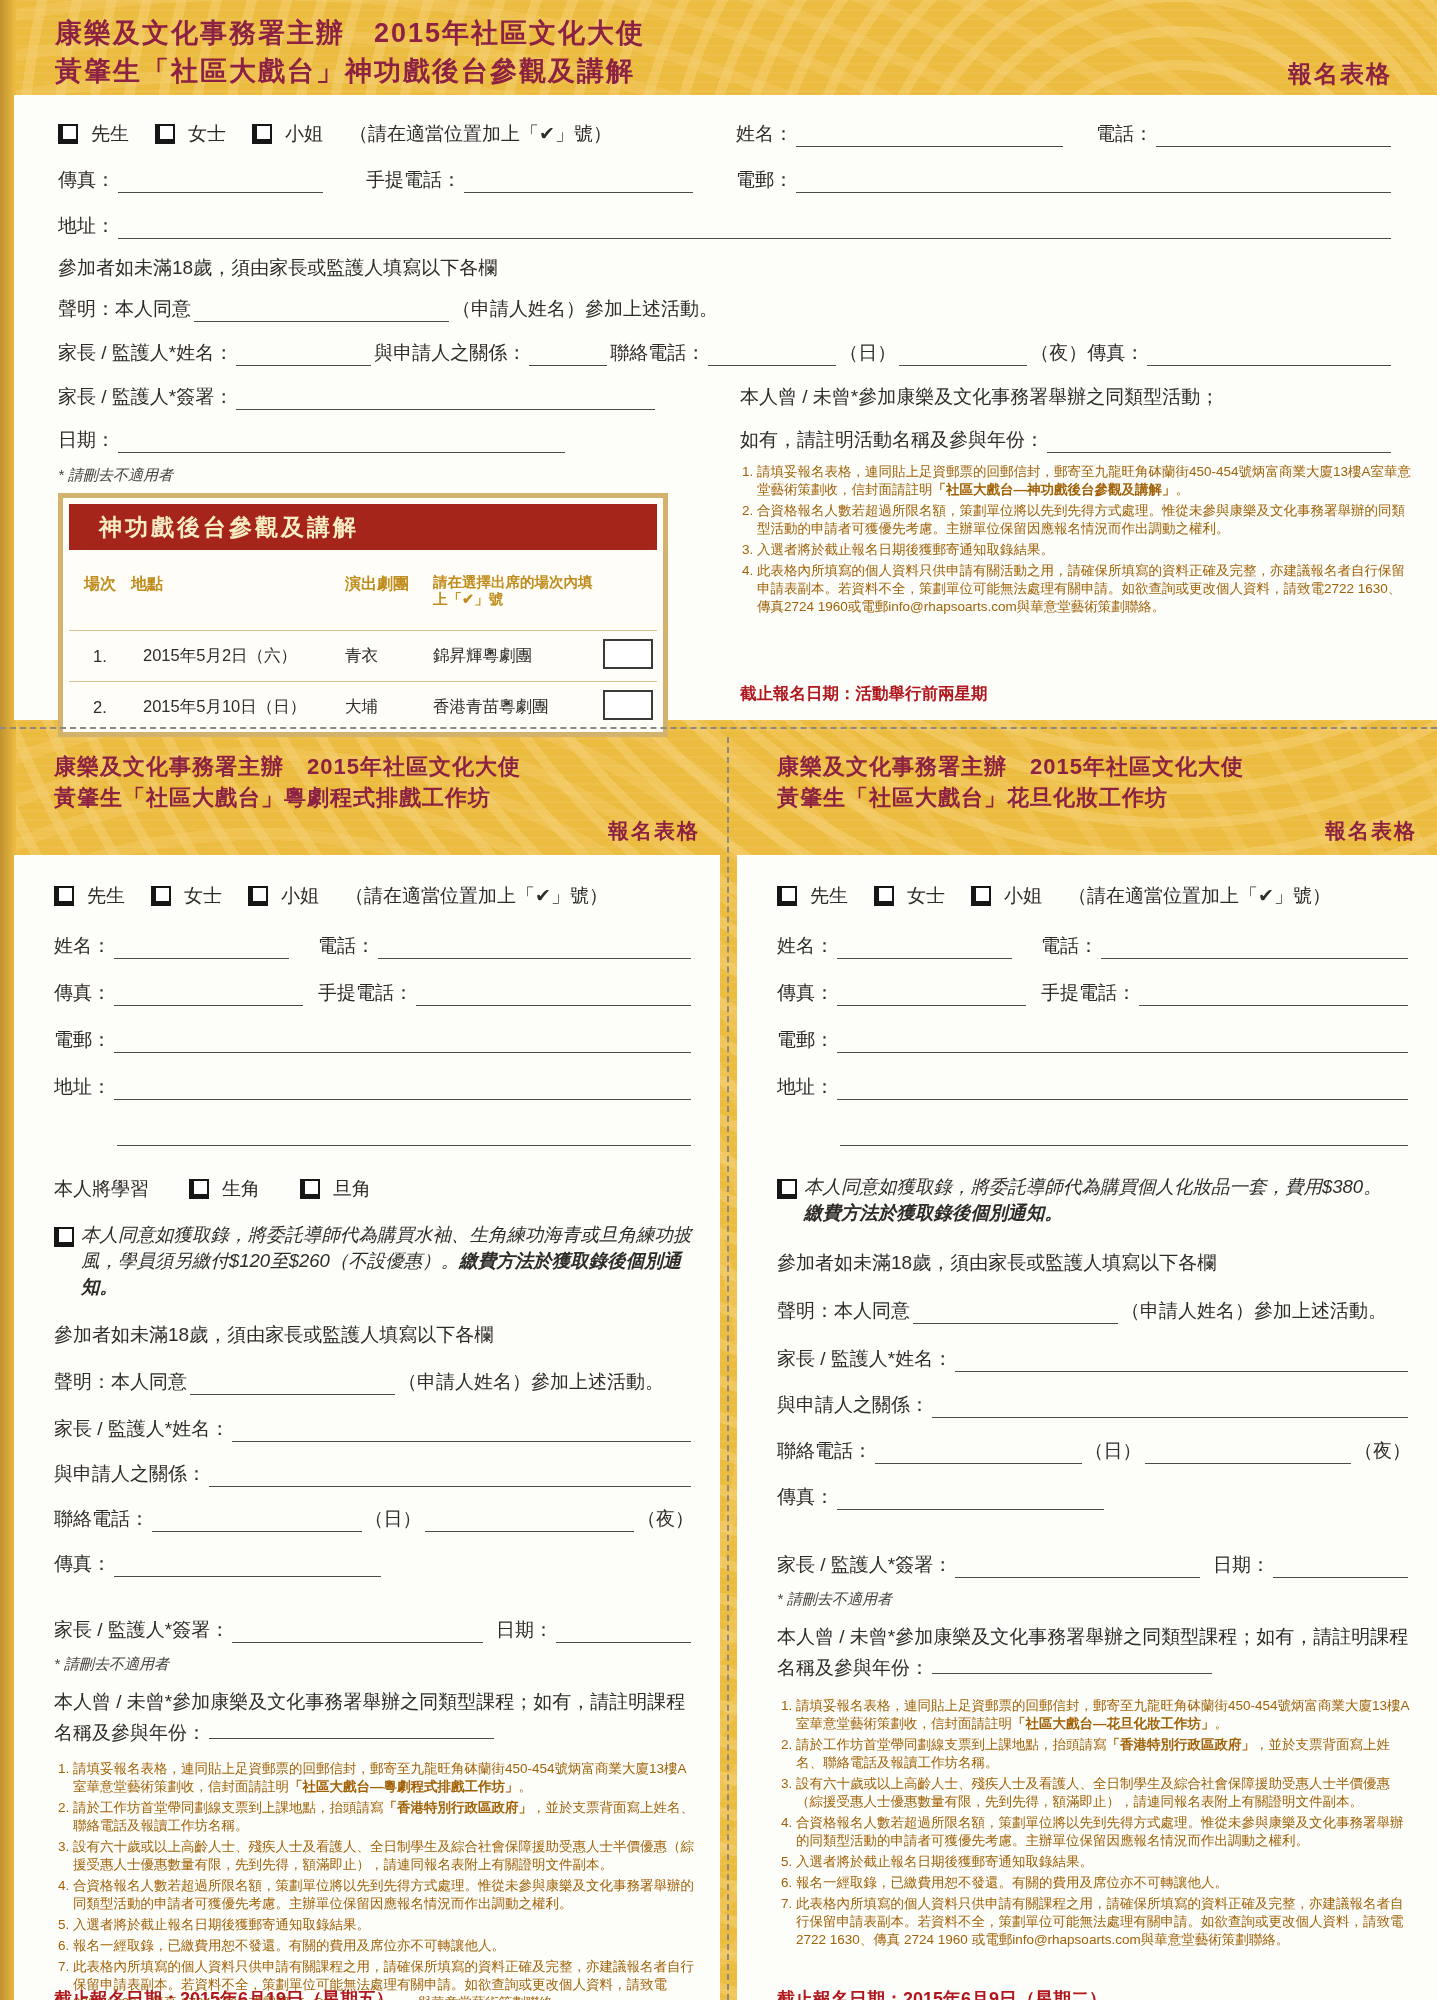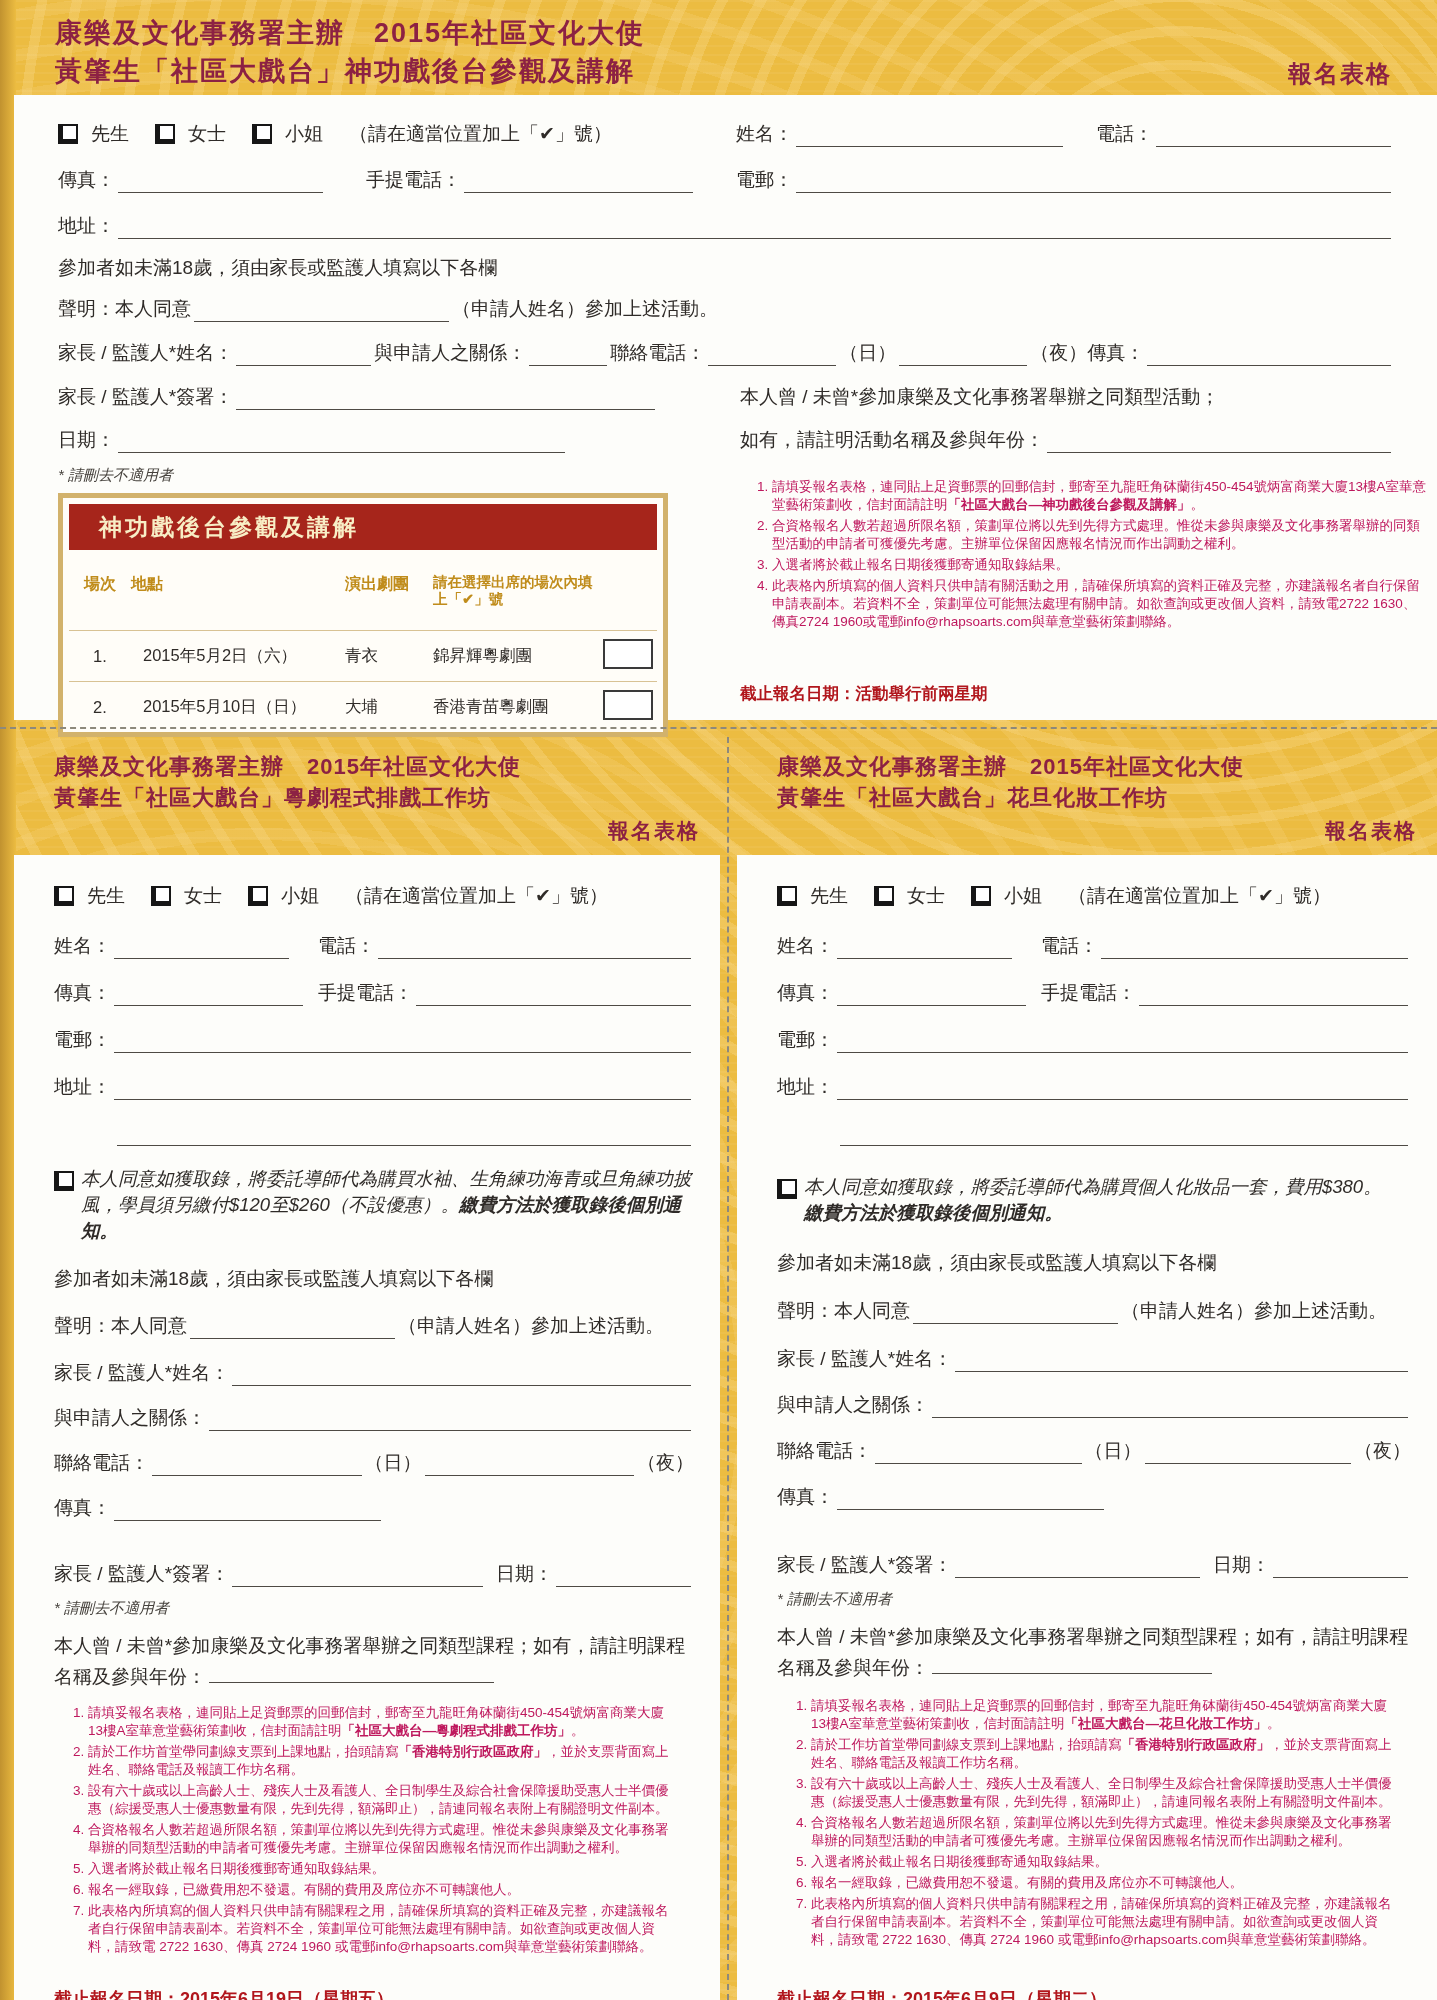--- a/index.html
+++ b/index.html
@@ -25,21 +25,21 @@
   .frow{display:flex;align-items:flex-end;}
   .lbl{white-space:nowrap;}
   .wl{display:inline-block;border-bottom:1.5px solid #4e4a44;height:15px;margin:0 3px;}
   .wl.fx{flex:1;}
   .fs19{font-size:19px;}
   .cb{display:inline-block;width:13px;height:13px;background:#fff;border:2px solid #161616;
       border-left-width:5px;border-bottom-width:5px;margin-right:7px;vertical-align:-2px;}
   .salut{display:flex;align-items:center;gap:6px;}
   .salut .gap{width:14px;}
   .italic-note{font-style:italic;font-size:15px;color:#45413c;}
-  .notes{font-size:13.5px;line-height:18px;color:#be185d;padding-left:19px;margin:15px;}
+  .notes{font-size:13.5px;line-height:18px;color:#a16207;padding-left:19px;margin:0;}
   .notes li{margin-bottom:3px;}
   .deadline{font-weight:bold;color:#b1161c;}
 
   
   .ot-table{border:5px solid #d2b26c;background:#fffdf8;}
   .ot-title{background:#a6251b;color:#f8eec6;margin:6px 6px 0 6px;padding:8px 30px 7px;
     font-size:23px;font-weight:bold;letter-spacing:3px;}
   .ot-cols{display:grid;grid-template-columns:62px 214px 88px 166px 1fr;margin:16px 6px;
     padding:8px 0 6px;color:#c08c1b;font-weight:bold;font-size:16px;}
   .ot-cols .c-tick{font-size:14.5px;line-height:17px;padding-right:6px;}
@@ -232,20 +232,29 @@
         <span class="wl fx"></span>
       </div>
       <div class="frow" style="margin-top:21px;">
         <span class="lbl">地址：</span>
         <span class="wl fx"></span>
       </div>
       <div class="frow" style="margin-top:30px;">
         <span style="width:60px;"></span>
           <span class="wl fx"></span>
       </div>
+      <div class="salut" style="margin-top:30px;">
+        <span>本人將學習</span>
+        <span style="width:28px;"></span>
+        <span class="cb"></span>
+        <span>生角</span>
+        <span style="width:28px;"></span>
+        <span class="cb"></span>
+        <span>旦角</span>
+      </div>
       <div class="agree" style="margin-top:20px;">
         <span class="cb"></span>
         <p><span>本人同意如獲取錄，將委託導師代為購買水袖、生角練功海青或旦角練功披風，學員須另繳付$120至$260（不設優惠）。</span><b>繳費方法於獲取錄後個別通知。</b></p>
       </div>
       <div style="margin-top:22px;">參加者如未滿18歲，須由家長或監護人填寫以下各欄</div>
       <div class="frow" style="margin-top:21px;">
         <span class="lbl">聲明：本人同意</span>
         <span class="wl" style="width:205px;"></span>
         <span class="lbl">（申請人姓名）參加上述活動。</span>
       </div>

